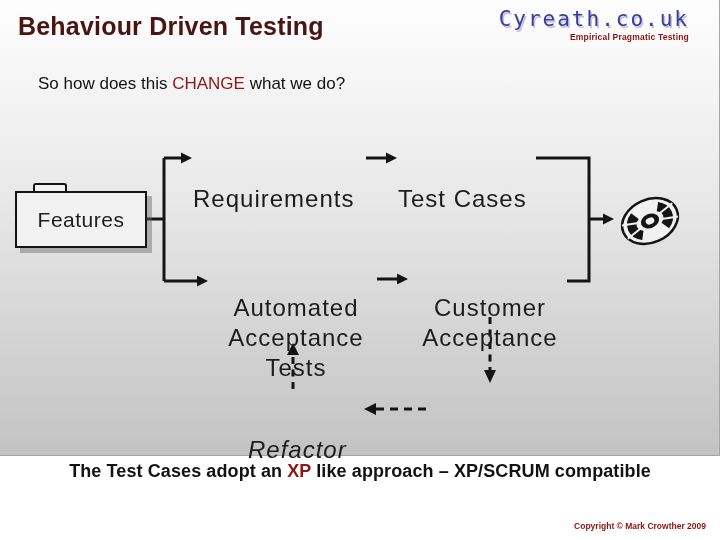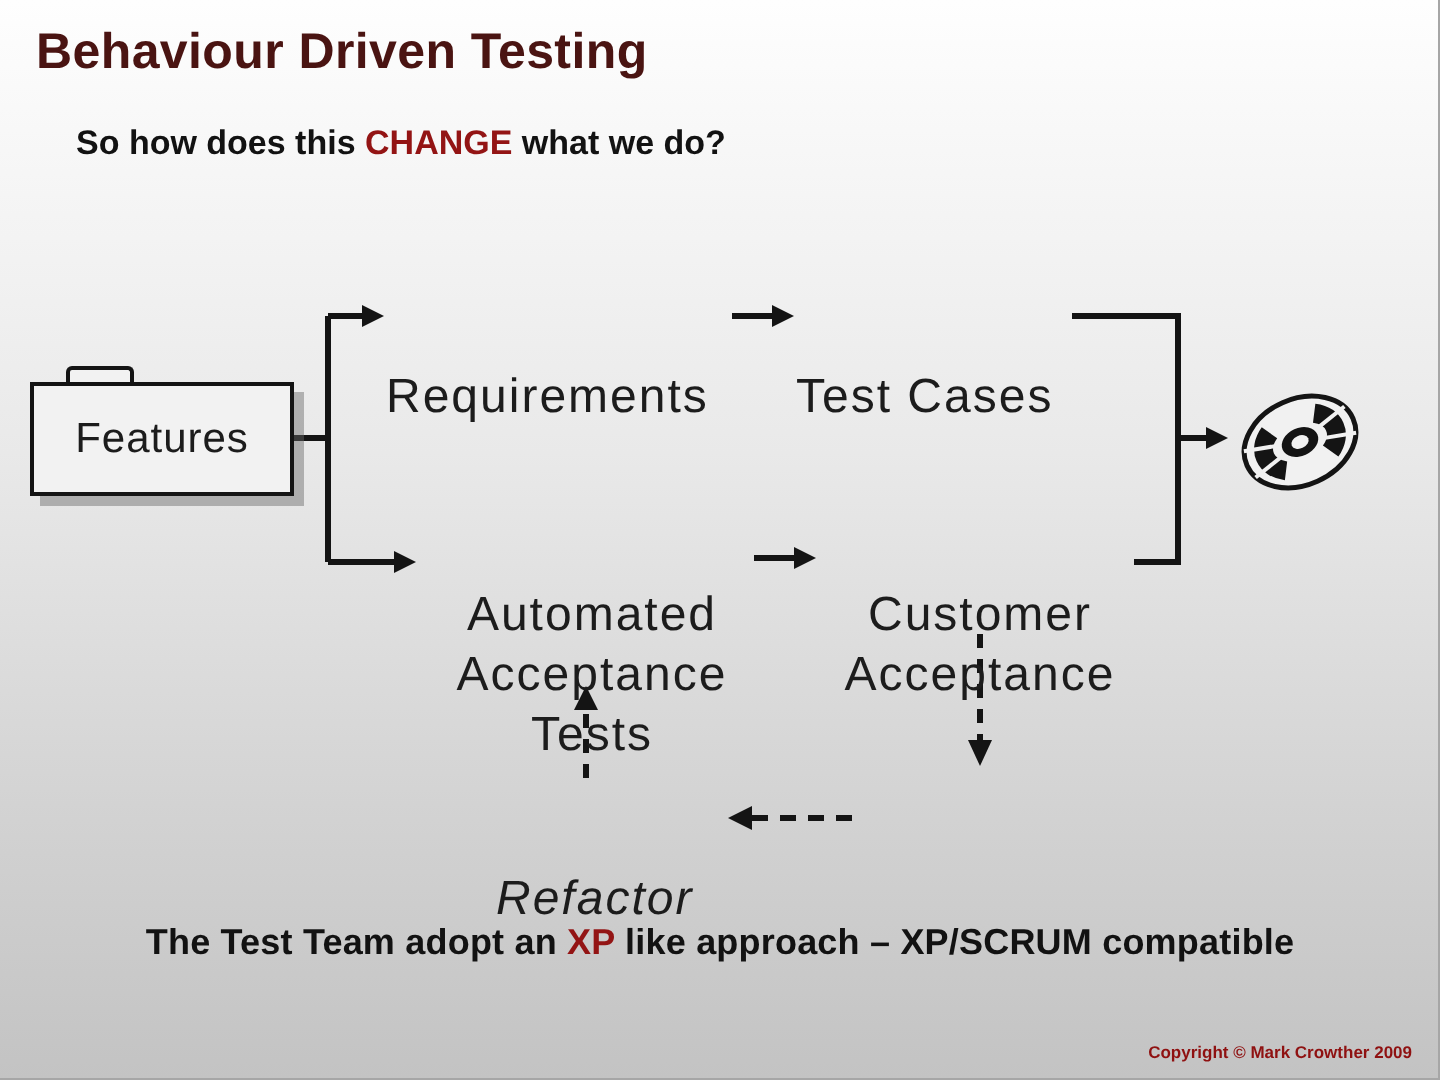--- a/index.html
+++ b/index.html
@@ -1,42 +1,42 @@
 <!DOCTYPE html>
 <html><head>
 <meta charset="utf-8">
 <style>
   * { margin:0; padding:0; box-sizing:border-box; }
   html,body { width:720px; height:540px; }
   body { font-family:"Liberation Sans", sans-serif; overflow:hidden; }
 
   .slide {
-    position:relative; width:720px; height:540px;
+    position:relative; width:720px; height:456px;
     background:linear-gradient(180deg,#fefefe 0%,#f7f7f7 14%,#e9e9e9 42%,#d2d2d2 76%,#c3c3c3 100%);
     border-right:1px solid #a6a6a6; border-bottom:1px solid #a6a6a6;
   }
 
   .title {
     position:absolute; left:18px; top:12px;
     font-size:25px; font-weight:bold; color:#4a1412; letter-spacing:0.2px;
   }
 
   .logo { position:absolute; right:30px; top:7px; text-align:right; }
   .logo-text {
     font-family:"DejaVu Sans Mono", monospace;
     font-size:21px; font-weight:500; color:#3a3f96; letter-spacing:2px;
     text-shadow:1.5px 1.5px 0 #c6bfe6;
   }
   .logo-tagline {
     margin-top:1px; font-size:8.5px; font-weight:bold; color:#8f1111; letter-spacing:0.2px;
   }
 
   .subtitle {
-    position:absolute; left:38px; top:62px;
-    font-size:17px; font-weight:bold; color:#121212;
+    position:absolute; left:38px; top:74px;
+    font-size:17px; font-weight:normal; color:#121212;
   }
   .hl { color:#931414; }
 
   svg.connectors { position:absolute; left:0; top:0; }
 
   .folder-tab {
     position:absolute; left:33px; top:183px; width:34px; height:13px;
     border:2.5px solid #141414; border-bottom:none; border-radius:3px 3px 0 0;
     background:#f2f2f2;
   }
@@ -68,20 +68,24 @@
     font-size:8.5px; font-weight:bold; color:#8f1111;
   }
 </style>
 </head>
 <body>
 
 <div class="slide">
 
   <div class="title">Behaviour Driven Testing</div>
 
+  <div class="logo">
+    <div class="logo-text">Cyreath.co.uk</div>
+    <div class="logo-tagline">Empirical Pragmatic Testing</div>
+  </div>
 
   <div class="subtitle"><span>So how does this </span><span class="hl">CHANGE</span><span> what we do?</span></div>
 
   <svg class="connectors" width="720" height="540" viewBox="0 0 720 540">
     <g stroke="#141414" stroke-width="3" fill="none">
 
       <path d="M146 219 H164"></path>
 
       <path d="M164 158 V281"></path>
       <path d="M164 158 H181"></path>
@@ -130,17 +134,17 @@
   <div class="folder-main">
     <span class="folder-label">Features</span>
   </div>
 
   <div class="node node-requirements">Requirements</div>
   <div class="node node-test-cases">Test Cases</div>
   <div class="node node-wrap node-aat">Automated Acceptance Tests</div>
   <div class="node node-wrap node-customer">Customer Acceptance</div>
   <div class="node node-refactor">Refactor</div>
 
-  <div class="footer"><span>The Test Team adopt an </span><span class="hl">XP</span><span> like approach – XP/SCRUM compatible</span></div>
+  <div class="footer"><span>The Test Cases adopt an </span><span class="hl">XP</span><span> like approach – XP/SCRUM compatible</span></div>
 
   <div class="copyright">Copyright © Mark Crowther 2009</div>
 
 </div>
 
 </body></html>

